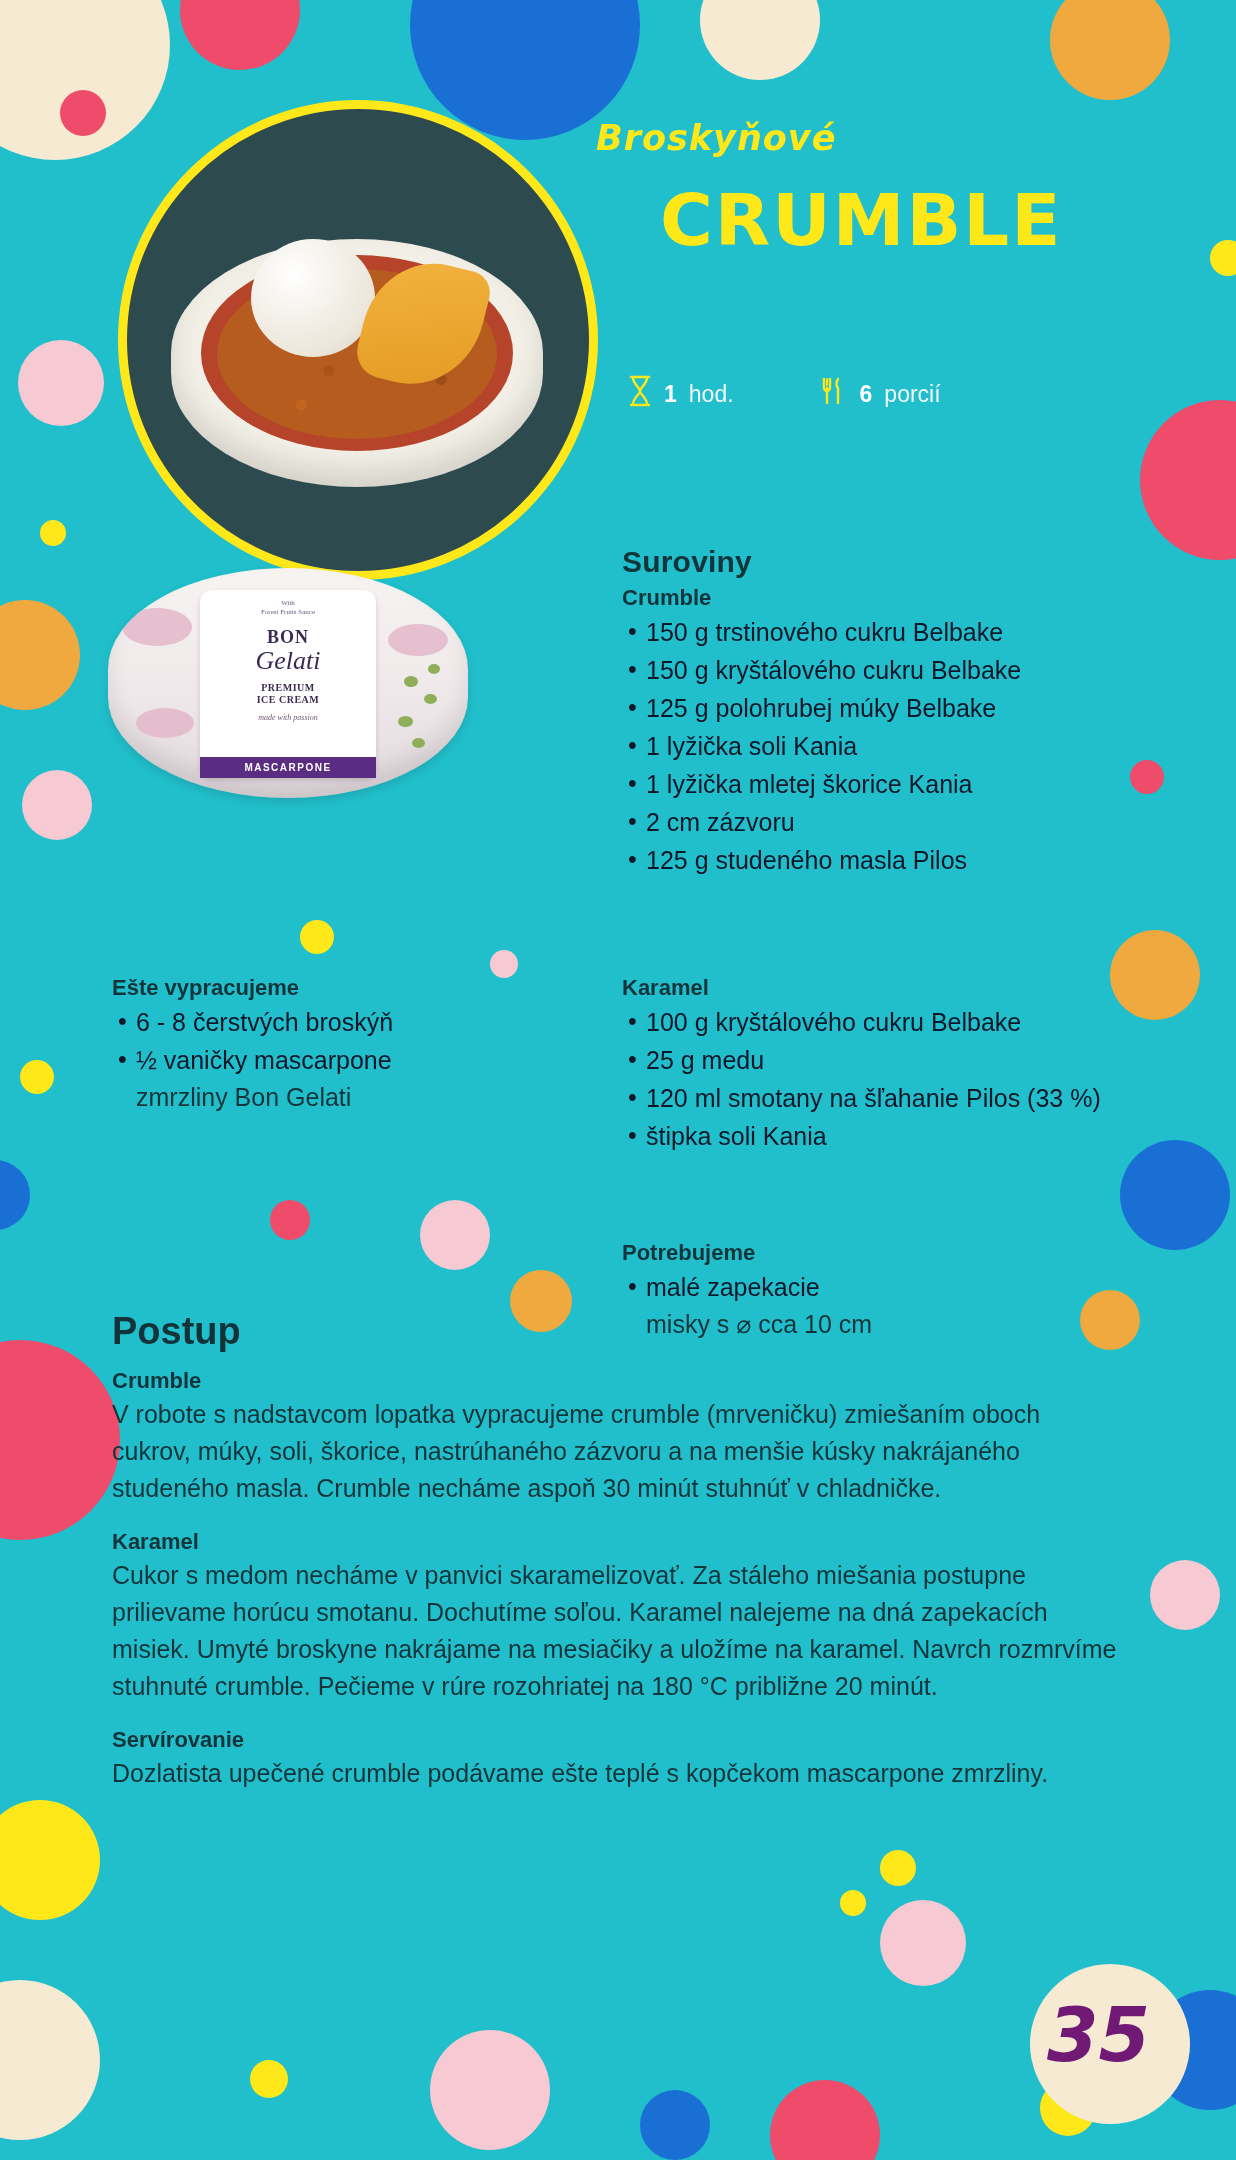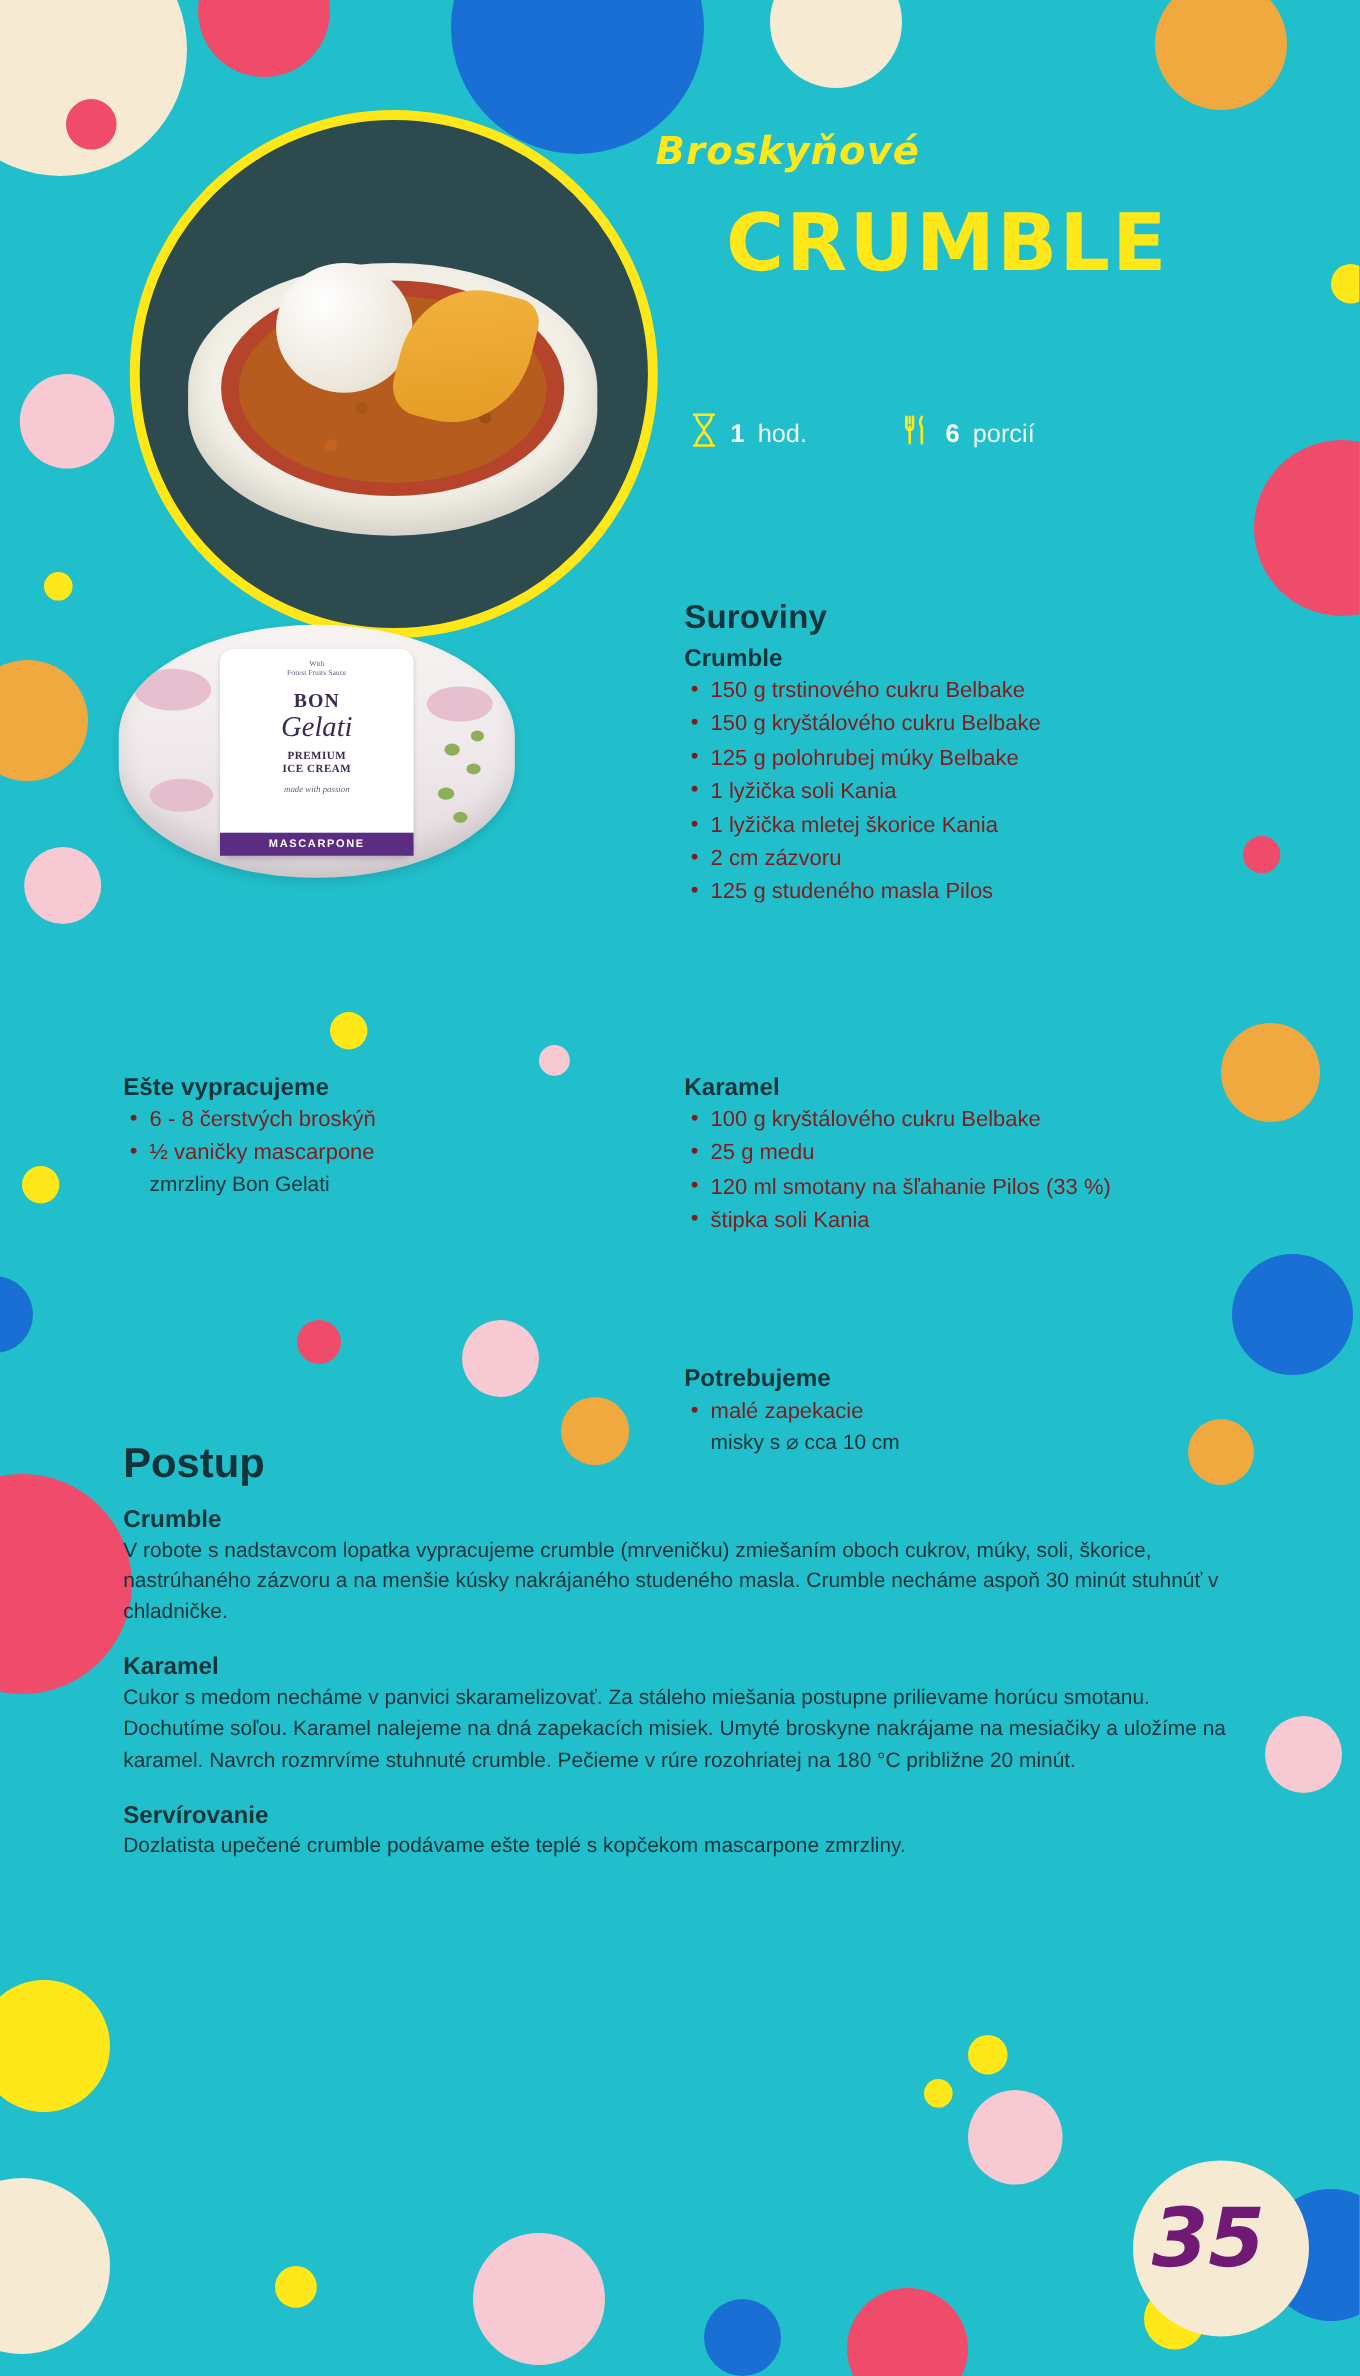--- a/index.html
+++ b/index.html
@@ -246,36 +246,36 @@
   h3.sub {
     margin: 0 0 2px 0;
     font-size: 22px;
     font-weight: bold;
     color: #13343b;
   }
   ul.items {
     list-style: none;
     margin: 0;
     padding: 0;
-    font-size: 20px;
+    font-size: 25px;
     line-height: 1.52;
-    color: #7f1d1d;
+    color: #0f172a;
   }
   ul.items li {
     position: relative;
     padding-left: 24px;
   }
   ul.items li::before {
     content: "•";
     position: absolute;
     left: 6px;
     top: -1px;
   }
   .para {
-    font-size: 19px;
+    font-size: 25px;
     line-height: 1.48;
     color: #14343b;
     margin: 0;
   }
   .postup-title {
     position: absolute;
     left: 112px;
     top: 1310px;
     font-size: 38px;
     font-weight: bold;

